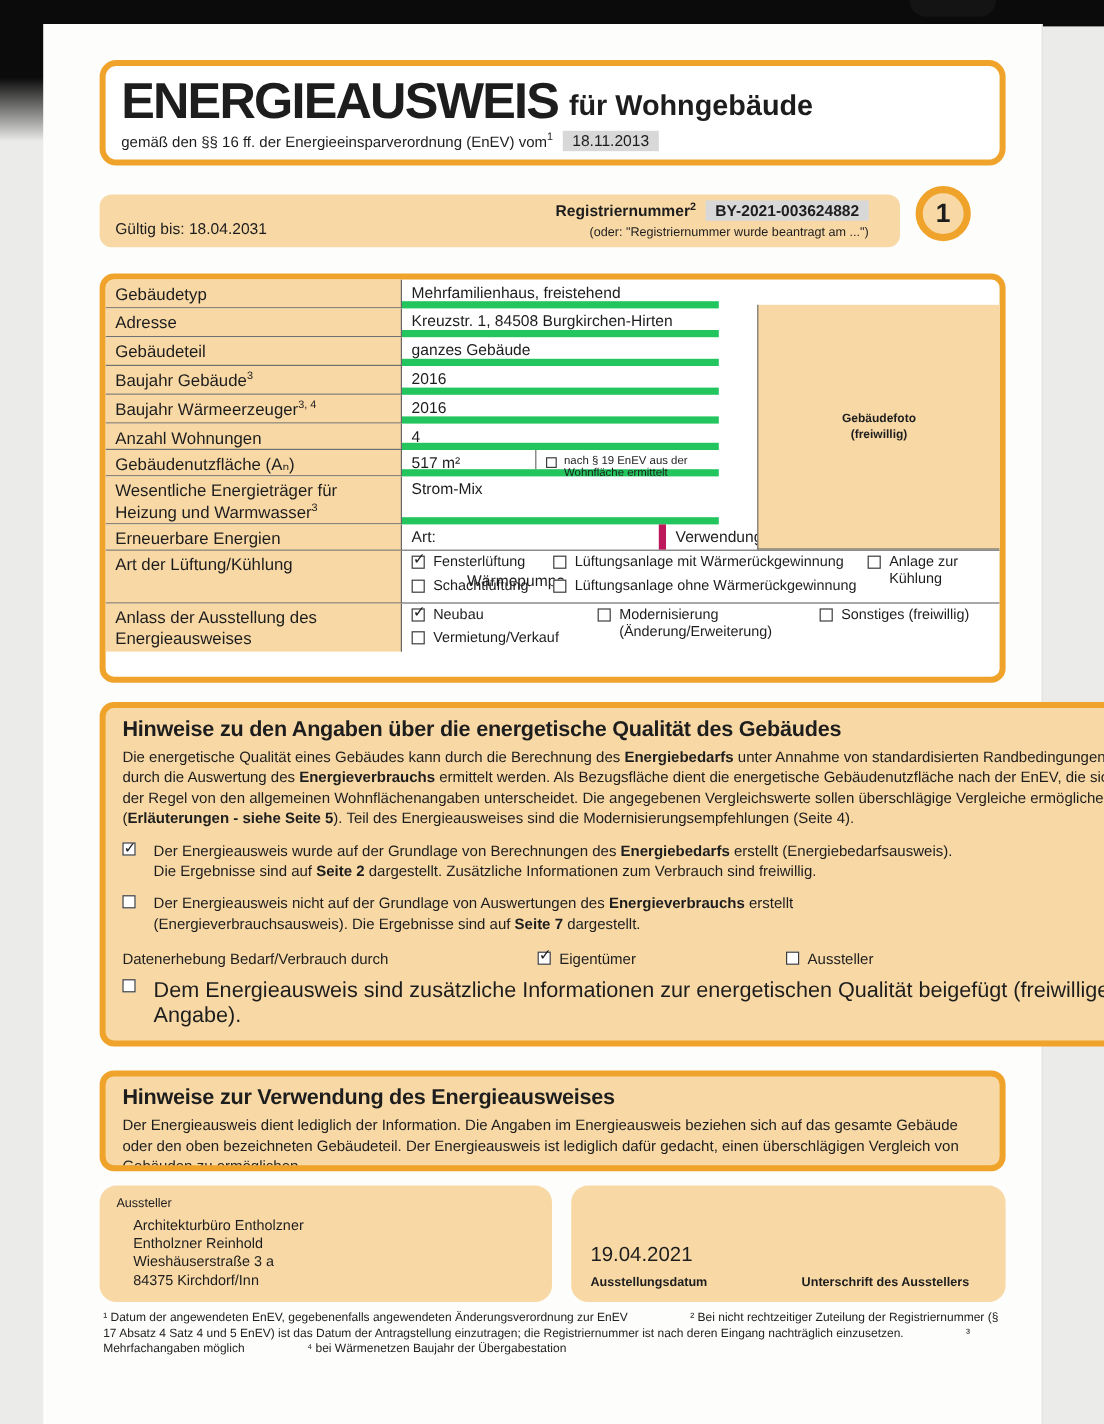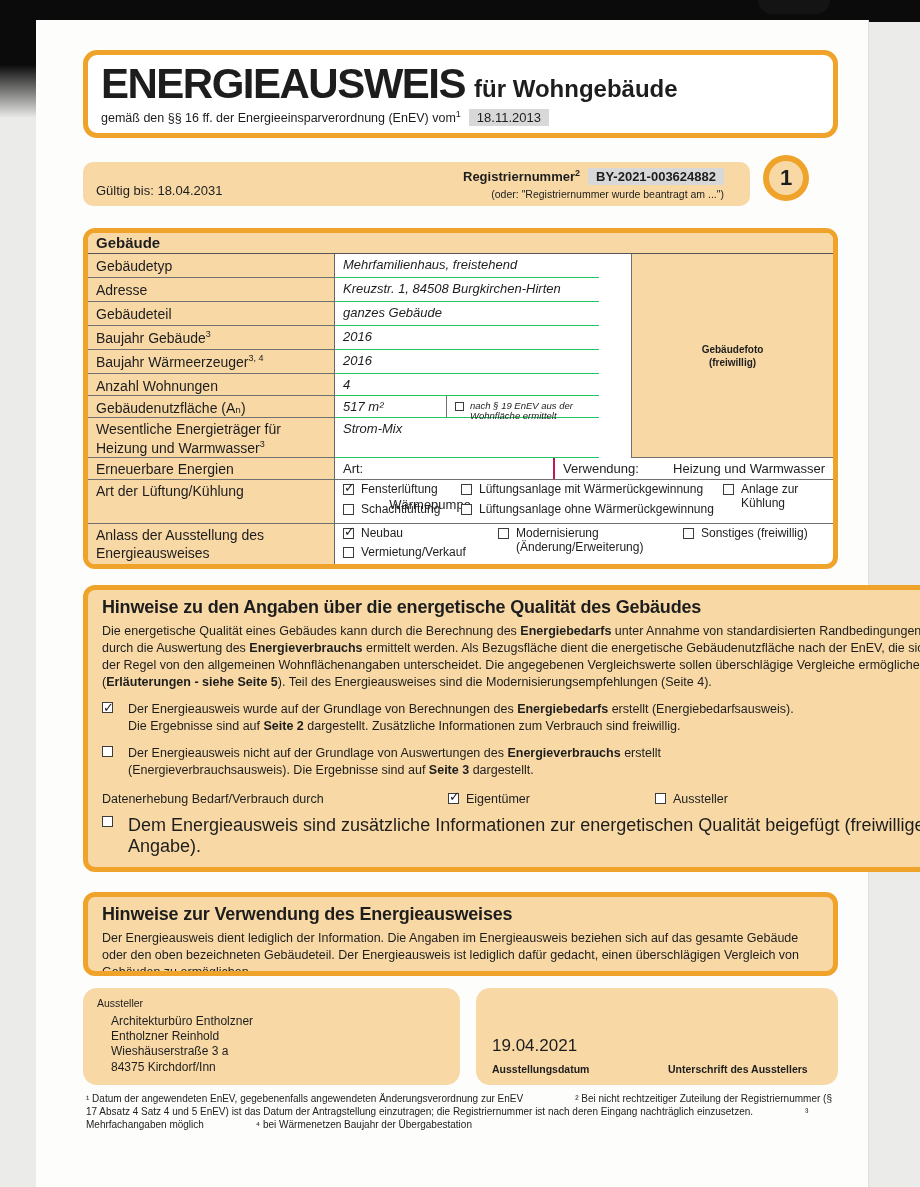--- a/index.html
+++ b/index.html
@@ -55,33 +55,33 @@
                  justify-content:center; font-size:22px; font-weight:bold; }
 
   
   .geb-box { left:47px; top:208px; width:755px; height:341px; border-radius:12px; overflow:hidden; padding:0; }
   .geb-inner { position:relative; width:745px; }
   .gt-head { height:21px; background:#F8D9A6; border-bottom:1px solid #555; font-size:15px;
              font-weight:bold; padding:1px 0 0 8px; }
   .gt-row { display:flex; }
   .gt-label { width:247px; background:#F8D9A6; border-right:1px solid #666; border-bottom:1px solid #707070;
               font-size:14px; padding:3px 6px 0 8px; line-height:1.25; }
-  .gt-value { width:264px; border-bottom:1px solid #22c55e; font-size:13px; padding:3px 8px 0;font-style:italic; }
+  .gt-value { width:264px; border-bottom:6px solid #22c55e; font-size:13px; padding:3px 8px 0; }
   .h24 { height:24px; } .h22 { height:22px; } .h40 { height:40px; } .h44 { height:44px; }
   .gt-value.split { display:flex; padding:0; }
   .val-main { width:112px; border-right:1px solid #707070; padding:3px 8px 0; }
   .val-cb { flex:1; display:flex; gap:6px; padding:5px 4px 0 8px; font-size:9.5px; line-height:1.1;
             align-items:flex-start; }
   .photo-box { position:absolute; left:543px; top:21px; width:202px; height:204px; background:#F8D9A6;
                border-left:1px solid #707070; border-bottom:1px solid #707070; display:flex;
                flex-direction:column; align-items:center; justify-content:center;
                font-size:10px; font-weight:bold; line-height:1.3; text-align:center; }
   .gt-content { flex:1; border-bottom:1px solid #707070; }
   .renew { display:flex; font-size:13px; }
-  .renew .sub1 { width:220px; border-right:2px solid #be185d; padding:3px 8px 0; display:flex; }
+  .renew .sub1 { width:220px; border-right:6px solid #be185d; padding:3px 8px 0; display:flex; }
   .renew .sub1 .v { margin-left:26px;margin-top:36px; }
   .renew .sub2 { flex:1; padding:3px 8px 0; display:flex; justify-content:space-between; }
   .opt { display:flex; gap:7px; align-items:flex-start; font-size:12px; line-height:1.15; }
   .vent-grid { display:grid; grid-template-columns:118px 262px 1fr; grid-auto-rows:20px;
                padding:3px 0 0 8px; }
   .vent-grid .i3 { grid-column:3; grid-row:1 / span 2; }
   .vent-grid .i3 .opt-label { width:72px; }
   .anl-grid { display:grid; grid-template-columns:155px 185px 1fr; grid-auto-rows:19px; padding:3px 0 0 8px; }
   .anl-grid .wrap .opt-label { width:150px; }
   .no-bb { border-bottom:none !important; }
@@ -145,21 +145,20 @@
       <span class="l2" style="display:block">(oder: "Registriernummer wurde beantragt am ...")</span>
     </span>
   </div>
 
   <div class="page-circle">
     <span>1</span>
   </div>
 
   <div class="obox geb-box">
     <div class="geb-inner">
-      <div class="gt-head">Gebäude</div>
 
       <div class="gt-row h24">
         <div class="gt-label h24"><span>Gebäudetyp</span><sup></sup></div>
         <div class="gt-value h24">Mehrfamilienhaus, freistehend</div>
       </div>
       <div class="gt-row h24">
         <div class="gt-label h24"><span>Adresse</span><sup></sup></div>
         <div class="gt-value h24">Kreuzstr. 1, 84508 Burgkirchen-Hirten</div>
       </div>
       <div class="gt-row h24">
@@ -265,21 +264,21 @@
   <div class="obox hints1">
     <div class="hint-title">Hinweise zu den Angaben über die energetische Qualität des Gebäudes</div>
     <div class="hint-body"><span>Die energetische Qualität eines Gebäudes kann durch die Berechnung des </span><span class="b">Energiebedarfs</span><span> unter Annahme von standardisierten Randbedingungen oder durch die Auswertung des </span><span class="b">Energieverbrauchs</span><span> ermittelt werden. Als Bezugsfläche dient die energetische Gebäudenutzfläche nach der EnEV, die sich in der Regel von den allgemeinen Wohnflächenangaben unterscheidet. Die angegebenen Vergleichswerte sollen überschlägige Vergleiche ermöglichen (</span><span class="b">Erläuterungen - siehe Seite 5</span><span>). Teil des Energieausweises sind die Modernisierungsempfehlungen (Seite 4).</span></div>
 
     <div class="hint-item">
       <span class="cb checked"></span>
       <span class="txt"><span>Der Energieausweis wurde auf der Grundlage von Berechnungen des </span><span class="b">Energiebedarfs</span><span> erstellt (Energiebedarfsausweis). Die Ergebnisse sind auf </span><span class="b">Seite 2</span><span> dargestellt. Zusätzliche Informationen zum Verbrauch sind freiwillig.</span></span>
     </div>
     <div class="hint-item">
       <span class="cb"></span>
-      <span class="txt"><span>Der Energieausweis nicht auf der Grundlage von Auswertungen des </span><span class="b">Energieverbrauchs</span><span> erstellt (Energieverbrauchsausweis). Die Ergebnisse sind auf </span><span class="b">Seite 3</span><span> dargestellt.</span></span>
+      <span class="txt"><span>Der Energieausweis nicht auf der Grundlage von Auswertungen des </span><span class="b">Energieverbrauchs</span><span> erstellt (Energieverbrauchsausweis). Die Ergebnisse sind auf </span><span class="b">Seite 7</span><span> dargestellt.</span></span>
     </div>
 
     <div class="dataline">
       <span class="dl-label">Datenerhebung Bedarf/Verbrauch durch</span>
       <span class="opt">
           <span class="cb checked"></span>
           <span>Eigentümer</span>
         </span>
       <span class="opt">
           <span class="cb"></span>

